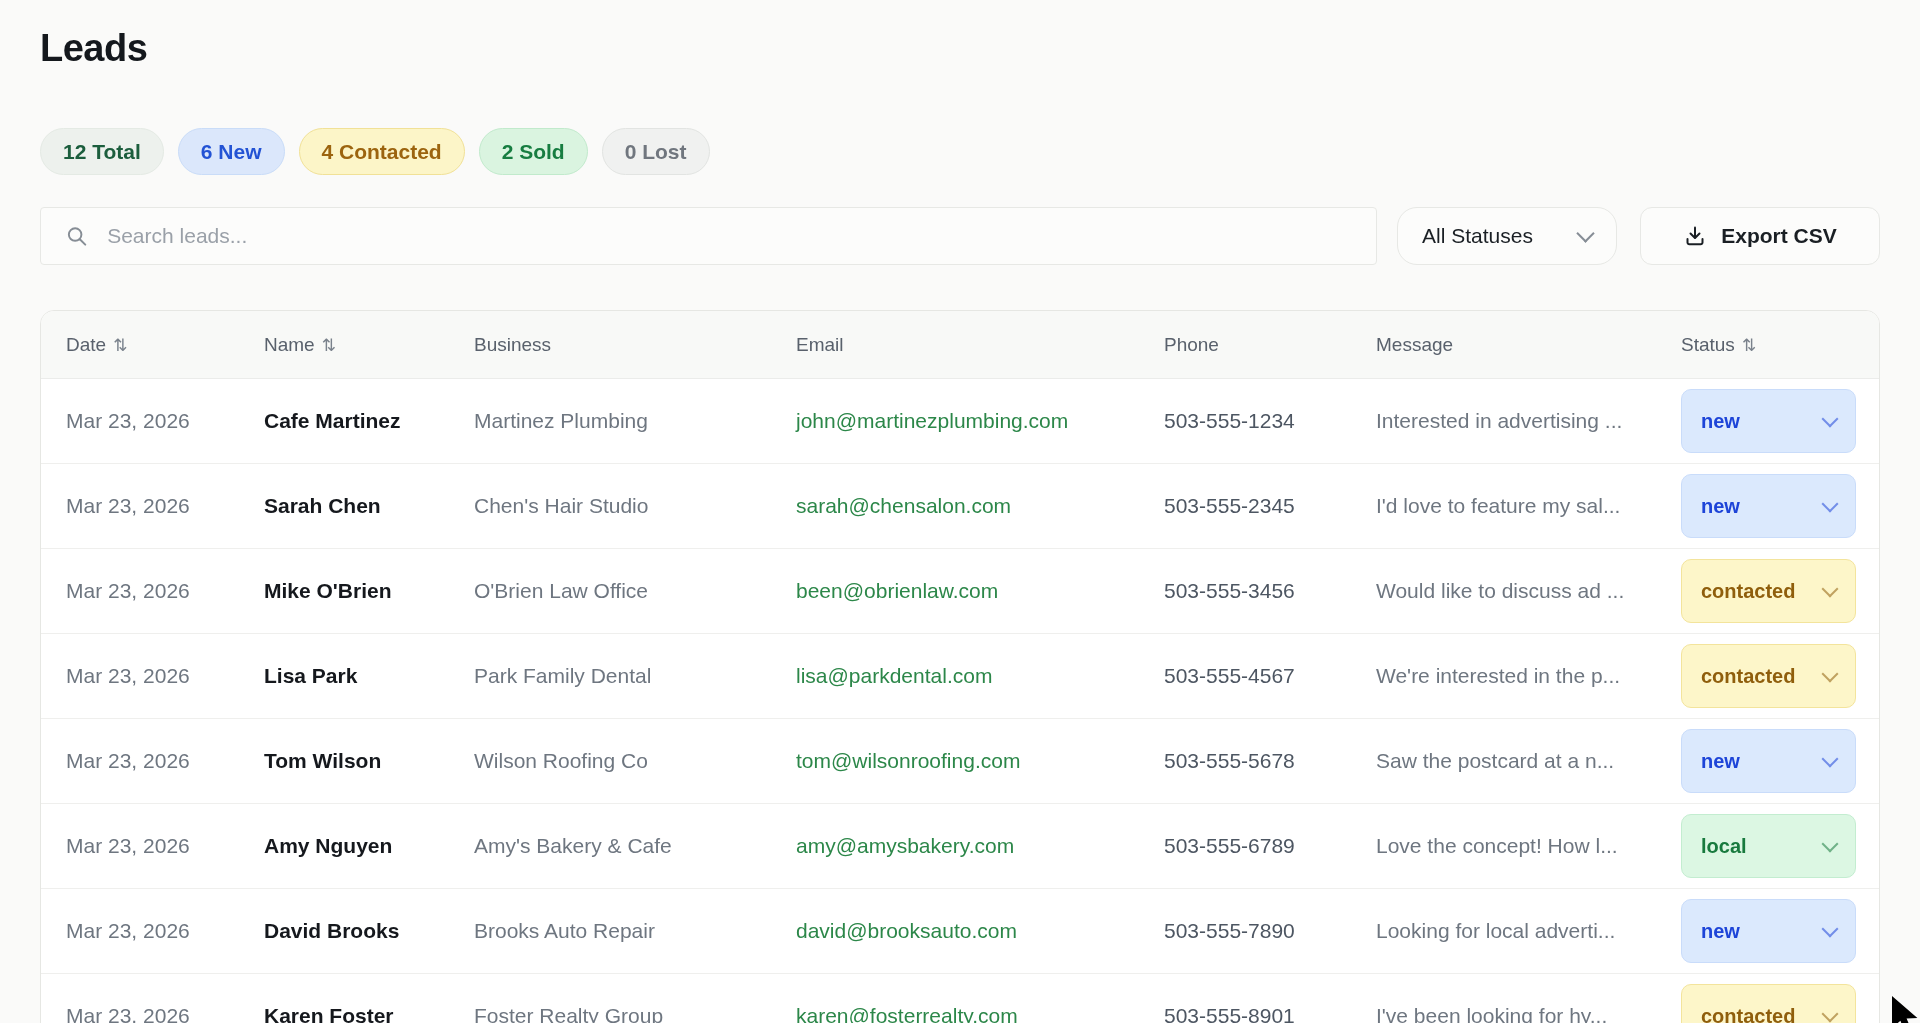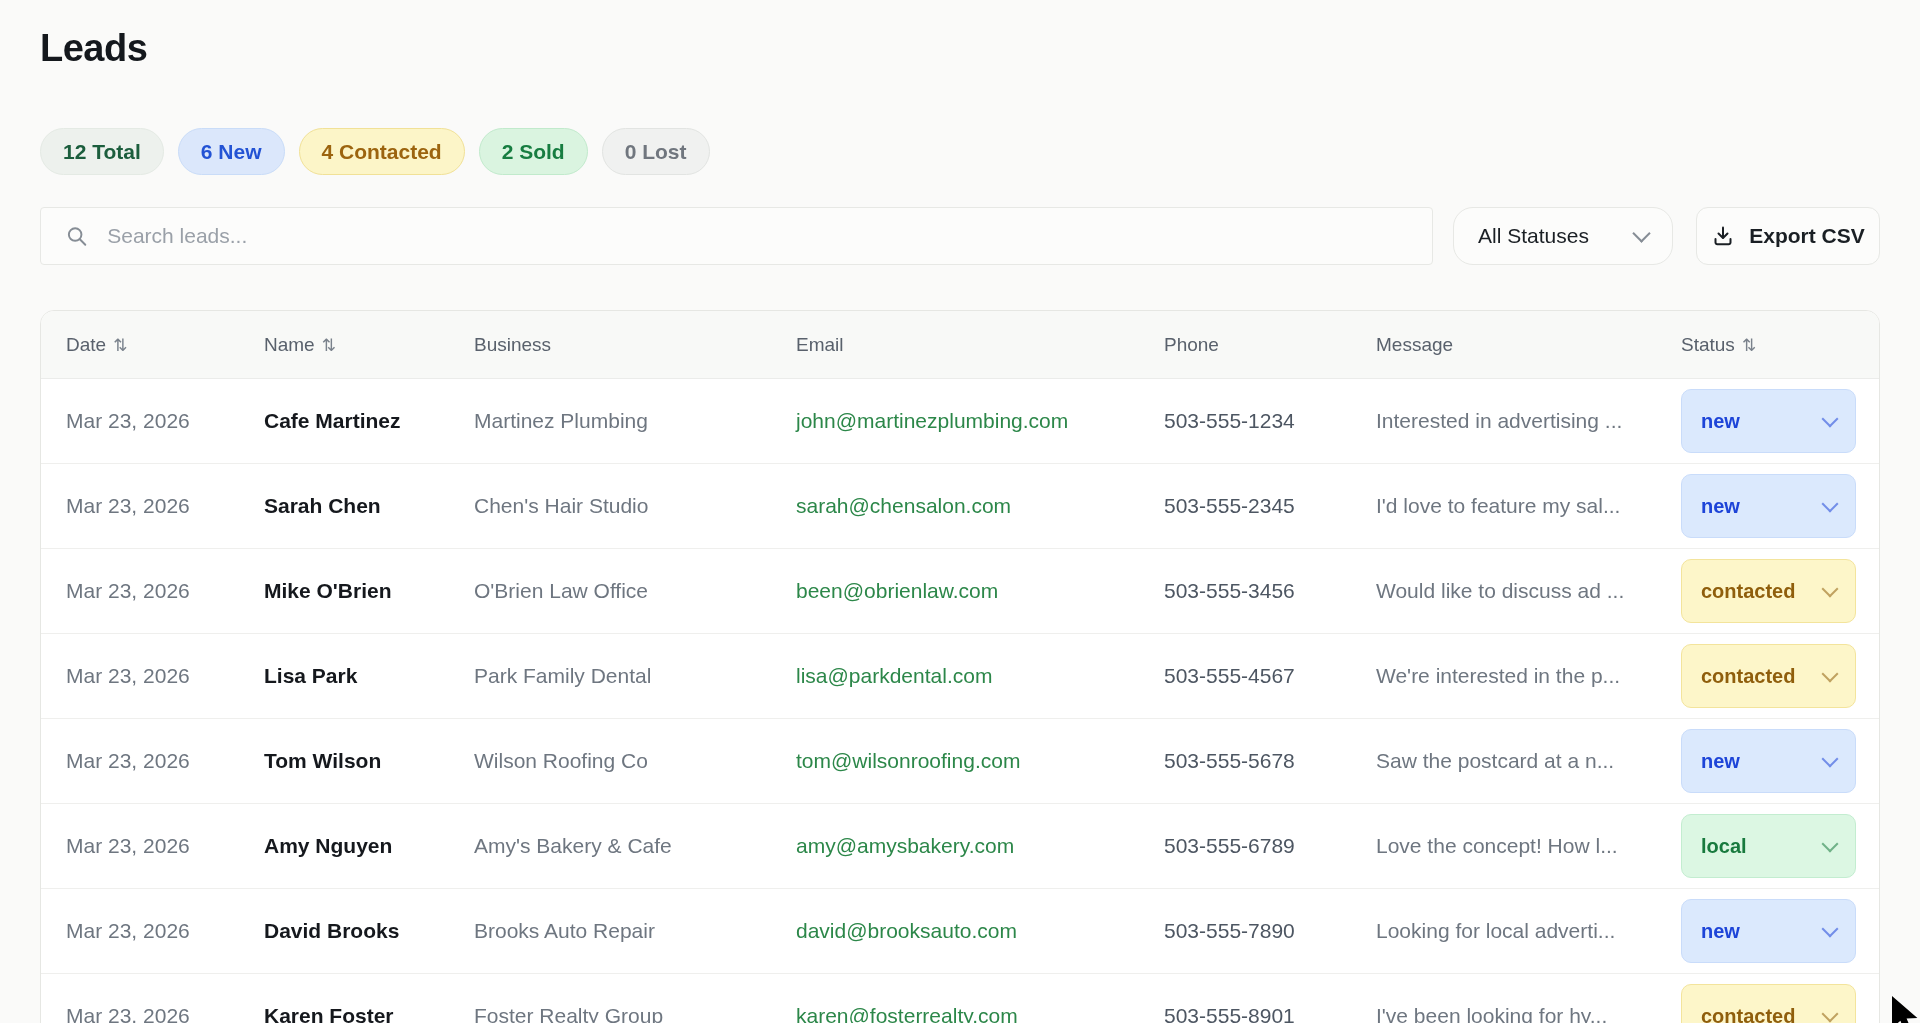--- a/index.html
+++ b/index.html
@@ -27,21 +27,21 @@
   
   .toolbar{display:flex;margin-top:32px;height:58px}
   .search{flex:1;display:flex;align-items:center;gap:17px;background:#fcfcfb;border:1px solid #e7e8e5;
           border-radius:4px;padding:0 24px;box-sizing:border-box}
   .search input{border:none;outline:none;background:transparent;font-size:21px;color:#1a1f24;width:100%;
                 font-family:"Liberation Sans",sans-serif}
   .search input::placeholder{color:#9aa0a8}
   .status-filter{width:220px;margin-left:20px;background:#fcfcfb;border:1px solid #e7e8e5;border-radius:20px;
           display:flex;align-items:center;justify-content:space-between;padding:0 24px;box-sizing:border-box;
           font-size:21px;color:#1a1f24;cursor:pointer}
-  .export-btn{width:184px;margin-left:23px;background:#fcfcfb;border:1px solid #e7e8e5;border-radius:12px;
+  .export-btn{width:240px;margin-left:23px;background:#fcfcfb;border:1px solid #e7e8e5;border-radius:12px;
           display:flex;align-items:center;justify-content:center;gap:14px;box-sizing:border-box;
           font-size:21px;font-weight:600;color:#1a1f24;cursor:pointer;font-family:"Liberation Sans",sans-serif}
   .chev{width:11px;height:11px;border-right:2.5px solid #868d95;border-bottom:2.5px solid #868d95;
         transform:rotate(45deg);margin-top:-5px}
 
   
   .table-card{margin-top:45px;background:#fff;border:1px solid #e6e7e3;border-radius:14px;overflow:hidden}
   table{width:100%;border-collapse:collapse;table-layout:fixed}
   thead th{height:67px;background:#f8f9f7;text-align:left;padding:0 0 0 25px;
            font-size:19px;font-weight:500;color:#59616c;border-bottom:1px solid #ebecea;white-space:nowrap}

